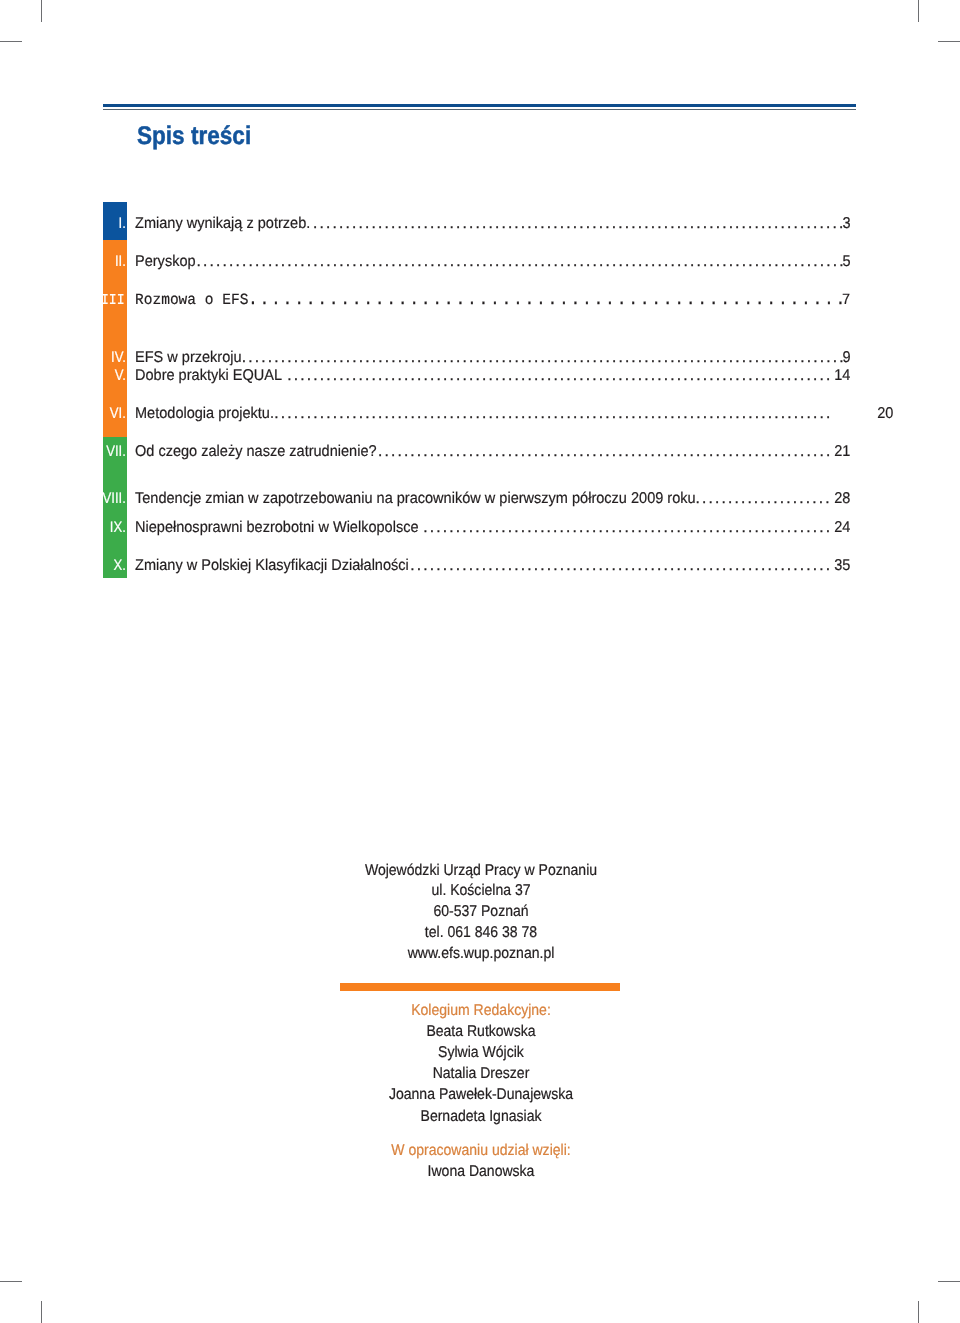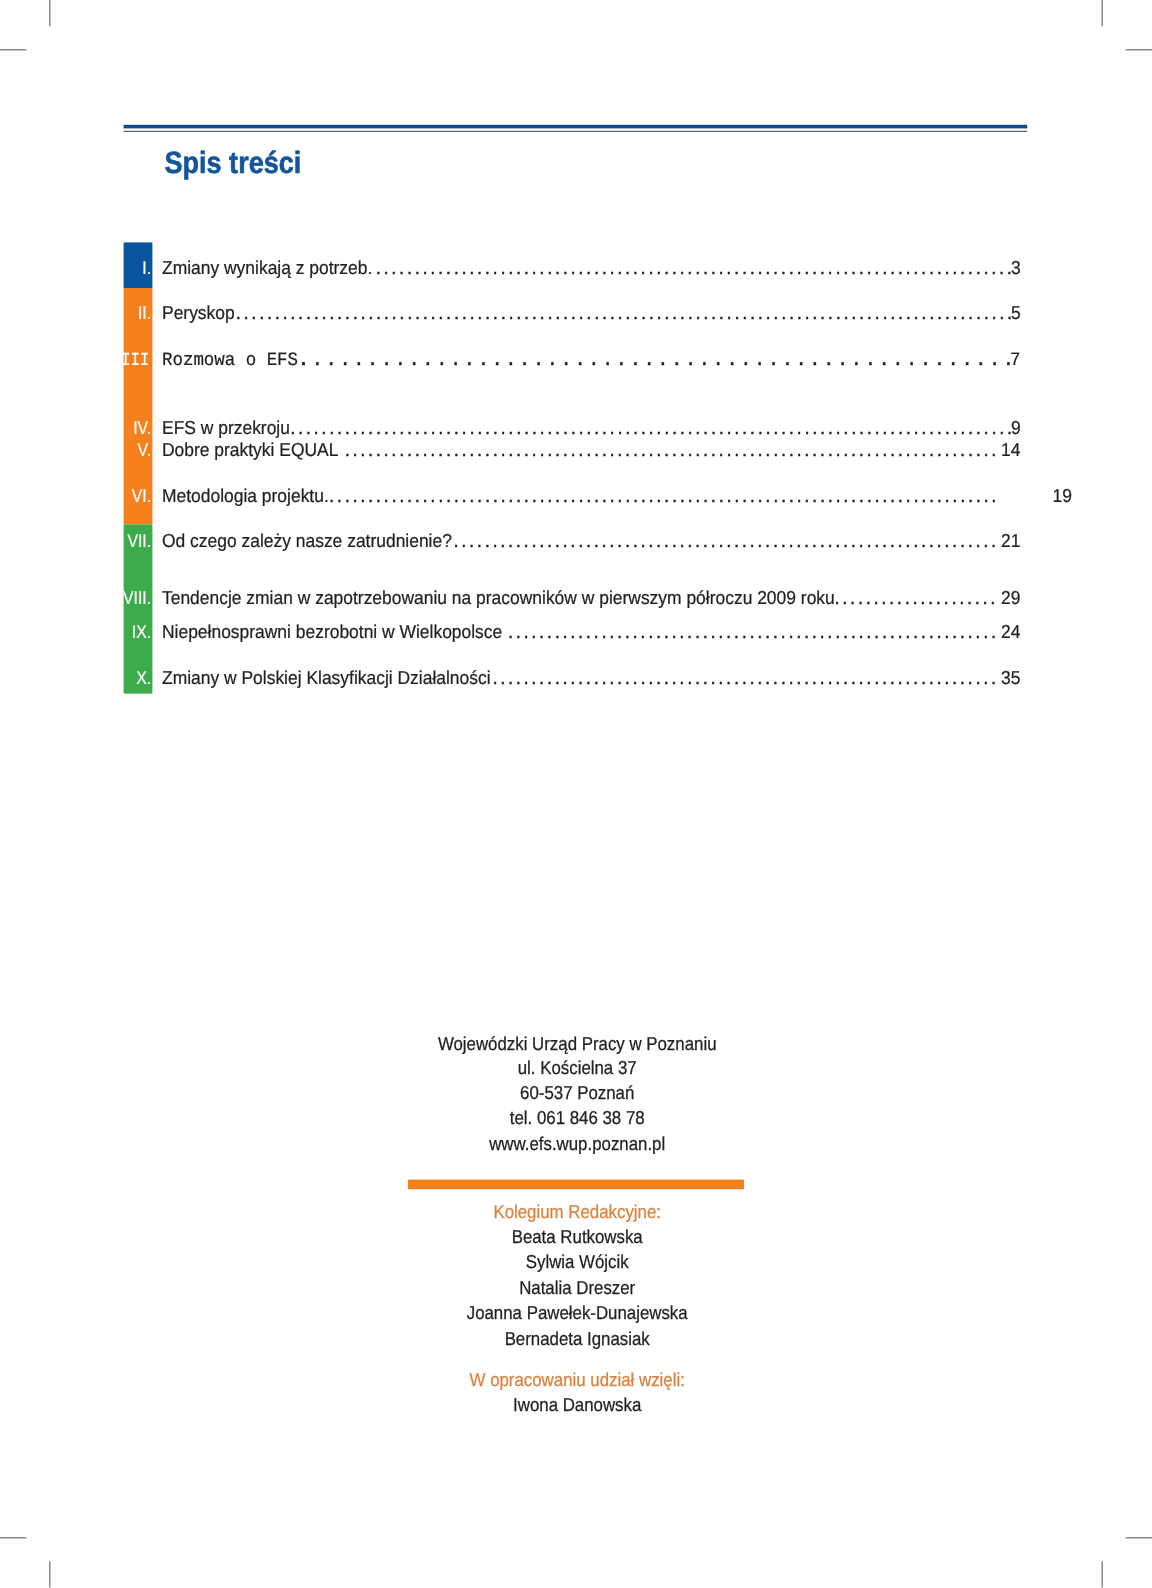--- a/index.html
+++ b/index.html
@@ -156,33 +156,33 @@
         <div class="row" style="top: 163.92px;">
           <div class="rnum">V.</div>
           <div class="rtitle">Dobre praktyki EQUAL</div>
           <div class="leaderwrap" style="left: 184.2px; width: 542.64px; text-align: right;">....................................................................................</div>
           <div class="rpage">14</div>
         </div>
         <div class="row" style="top: 201.95px; padding-left: 43px;">
           <div class="rnum">VI.</div>
           <div class="rtitle">Metodologia projektu.</div>
           <div class="leaderwrap" style="left: 171.24px; width: 555.6px; text-align: right;">......................................................................................</div>
-          <div class="rpage">19</div>
+          <div class="rpage">20</div>
         </div>
         <div class="row" style="top: 239.98px;">
           <div class="rnum">VII.</div>
           <div class="rtitle">Od czego zależy nasze zatrudnienie?</div>
           <div class="leaderwrap" style="left: 274.92px; width: 451.92px; text-align: right;">......................................................................</div>
           <div class="rpage">21</div>
         </div>
         <div class="row" style="top: 287px;">
           <div class="rnum">VIII.</div>
           <div class="rtitle">Tendencje zmian w zapotrzebowaniu na pracowników w pierwszym półroczu 2009 roku</div>
           <div class="leaderwrap" style="left: 592.44px; width: 134.4px; text-align: right;">.....................</div>
-          <div class="rpage">29</div>
+          <div class="rpage">28</div>
         </div>
         <div class="row" style="top: 316.04px;">
           <div class="rnum">IX.</div>
           <div class="rtitle">Niepełnosprawni bezrobotni w Wielkopolsce</div>
           <div class="leaderwrap" style="left: 320.28px; width: 406.56px; text-align: right;">...............................................................</div>
           <div class="rpage">24</div>
         </div>
         <div class="row" style="top: 354.07px;">
           <div class="rnum">X.</div>
           <div class="rtitle">Zmiany w Polskiej Klasyfikacji Działalności</div>

